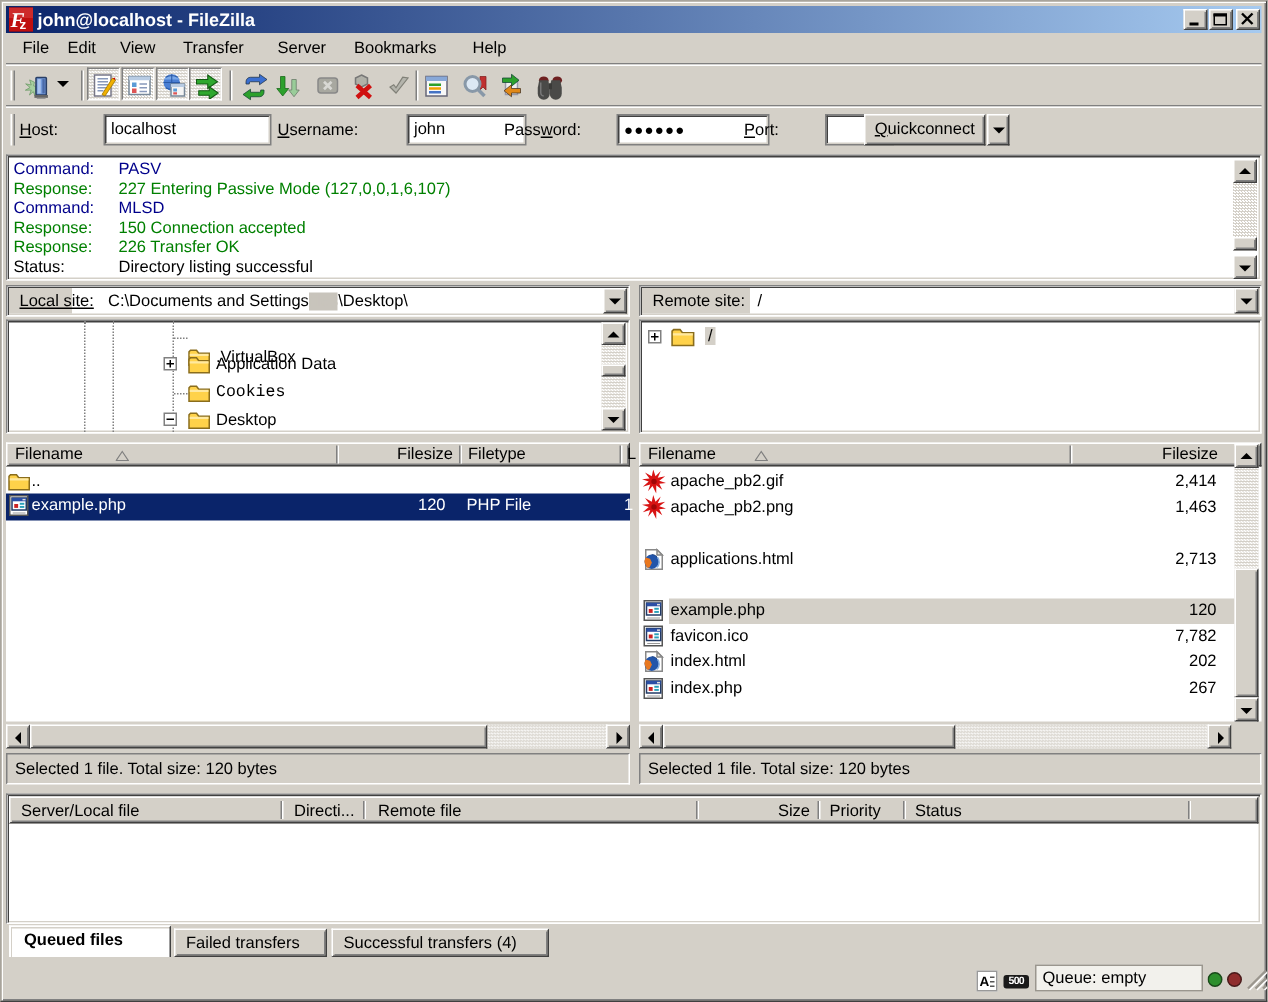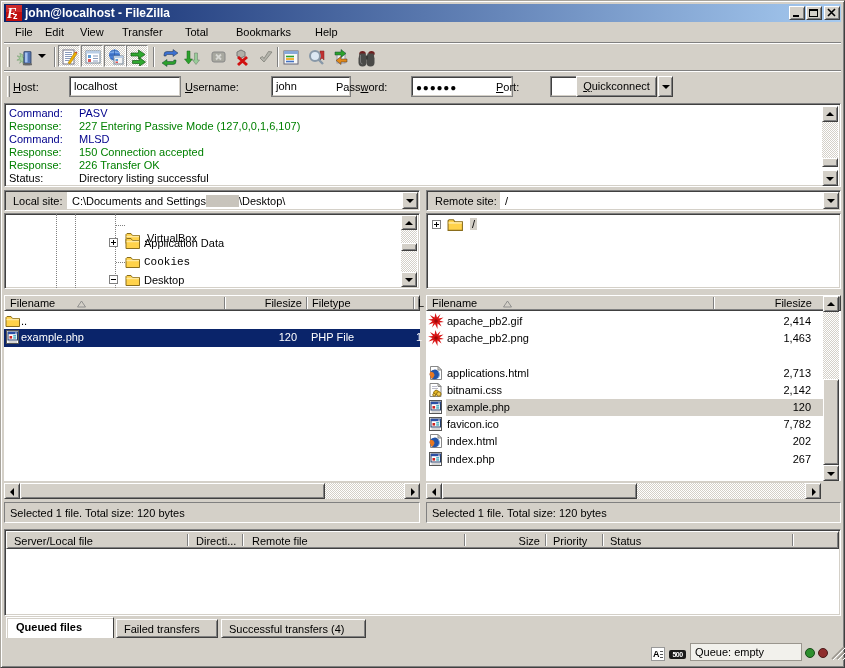--- a/index.html
+++ b/index.html
@@ -125,21 +125,21 @@
   <div class="capbtn" style="left:820px;"><svg width="14" height="12">
         <path d="M3 2 L10 9 M10 2 L3 9" stroke="#000" stroke-width="1.6"></path>
       </svg></div>
 </div>
 
 <div class="abs" id="menubar">
   <span style="left:11px;">File</span>
   <span style="left:41px;">Edit</span>
   <span style="left:76px;">View</span>
   <span style="left:118px;">Transfer</span>
-  <span style="left:181px;">Total</span>
+  <span style="left:181px;">Server</span>
   <span style="left:232px;">Bookmarks</span>
   <span style="left:311px;">Help</span>
 </div>
 <div class="abs" id="menusep"></div>
 
 <div class="abs" id="toolbar">
   <div class="grip" style="left:3px; top:3px; height:20px;"></div>
   <div class="ticon" style="left:9px;">
       <svg width="18" height="17" viewBox="0 0 17 16">
         <path d="M4.5 4 L5.5 7.2 L2 6.5 L4.8 8.8 L1.8 10.5 L5.5 10.4 L4.4 13.5 L6.8 11.4 L7.8 14 L8.2 10.8 L8.5 8 L7 7.8 L7.5 5.5 Z" fill="#a8cfa0" stroke="#6d9a66" stroke-width="0.5"></path>
@@ -286,22 +286,22 @@
       <div class="tri up" style="left:3px; top:5px;"></div>
     </div>
   <div class="sb-track" style="right:2px; top:18px; width:16px; height:44px;"></div>
   <div class="sb-thumb" style="right:2px; top:54px; width:16px; height:9px;"></div>
   <div class="sb-btn" style="right:2px; top:66px; width:16px; height:16px;">
       <div class="tri dn" style="left:3px; top:6px;"></div>
     </div>
 </div>
 
 <div class="combo" style="left:4px; top:190px; width:416px;">
-  <div class="lbl" style="width:61px;">Local site:</div>
-  <div class="txt" style="left:67px;">C:\Documents and Settings<span style="background:#c8c4bc; color:#c8c4bc;">xxxxxx</span>\Desktop\</div>
+  <div class="lbl" style="width:42px;text-decoration:underline;">Local site:</div>
+  <div class="txt" style="left:67px;">C:\Documents and Settings<span style="background:#c8c4bc; color:#c8c4bc;">files</span>\Desktop\</div>
   <div class="btn" style="height:17px;">
       <div class="darr" style="left:3px; top:6px;"></div>
     </div>
 </div>
 
 <div class="combo" style="left:426px; top:190px; width:415px;">
   <div class="lbl" style="width:72px;">Remote site:</div>
   <div class="txt" style="left:78px;">/</div>
   <div class="btn">
       <div class="darr" style="left:3px; top:6px;"></div>
@@ -445,27 +445,20 @@
       <span class="nm">apache_pb2.png</span>
       <span class="fs">1,463</span>
     </div>
   <div class="frow" style="left:0; top:69.6px; width:397px;">
       <svg width="15" height="16">
         <use href="#i-fox"></use>
       </svg>
       <span class="nm">applications.html</span>
       <span class="fs">2,713</span>
     </div>
-  <div class="frow" style="left:0; top:86.8px; width:397px;">
-      <svg width="15" height="16">
-        <use href="#i-css"></use>
-      </svg>
-      <span class="nm">bitnami.css</span>
-      <span class="fs">2,142</span>
-    </div>
   <div class="frow" style="left:0; top:104px; width:397px;">
       <svg width="15" height="16">
         <use href="#i-php"></use>
       </svg>
       <div class="abs" style="left:20px; top:0; right:0; bottom:0; background:#d4d0c8;"></div>
       <span class="nm">example.php</span>
       <span class="fs">120</span>
     </div>
   <div class="frow" style="left:0; top:121.2px; width:397px;">
       <svg width="15" height="16">

